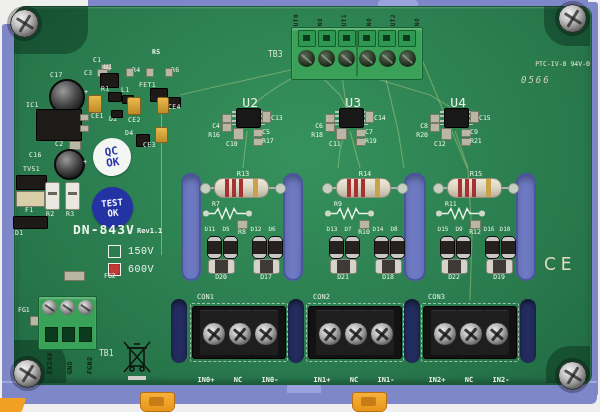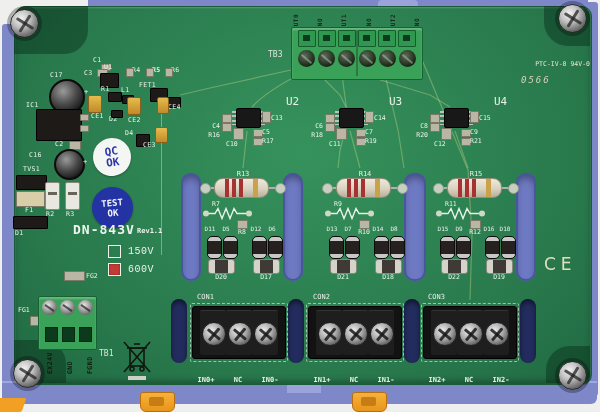--- a/index.html
+++ b/index.html
@@ -82,21 +82,21 @@
   .sscrew{position:absolute;width:15px;height:15px;border-radius:50%;
       background:radial-gradient(circle at 40% 35%,#e8e8e8,#8a8a8a 55%,#3c3c3c);}
   .sscrew::before{content:"";position:absolute;left:2px;right:2px;top:50%;height:2px;margin-top:-1px;
       background:rgba(30,30,30,.7);transform:rotate(35deg);}
   .tb1-hole{position:absolute;width:11px;height:13px;background:#0c3a1c;border:1px solid #062a12;}
   #tb1-pins{position:absolute;left:8px;top:58px;width:48px;display:flex;justify-content:space-between;}
   #tb1-pins .vlab{color:#101c10;font-size:6.5px;}
   
   .iccl{position:absolute;top:95px;width:88px;height:53px;}
   .iccl.i0{left:205px}.iccl.i1{left:308px}.iccl.i2{left:413px}
-  .ic-name{position:absolute;left:33px;top:0;width:20px;text-align:left;font-size:11px;color:#e9f2e9;margin-left:48px;}
+  .ic-name{position:absolute;left:33px;top:0;width:20px;text-align:right;font-size:13px;color:#e9f2e9;}
   .ic-body{position:absolute;left:31px;top:13px;width:23px;height:18px;background:#181818;border-radius:2px;border:1px solid #000;}
   .ic-body::before,.ic-body::after{content:"";position:absolute;top:2px;bottom:2px;width:4px;
       background:repeating-linear-gradient(180deg,#c0c0c0 0 2px,transparent 2px 4.5px);}
   .ic-body::before{left:-5px;} .ic-body::after{right:-5px;}
   .ic-lt,.ic-lb{position:absolute;left:0;width:15px;text-align:right;font-size:6.5px;color:#e9f2e9;margin-top:8px;}
   .ic-lt{top:19px}.ic-lb{top:28px}
   .ic-r{position:absolute;left:66px;top:19px;font-size:6.5px;color:#e9f2e9;}
   .ic-bl{position:absolute;left:21px;top:45px;font-size:6.5px;color:#e9f2e9;}
   .ic-brt{position:absolute;left:57px;top:33px;font-size:6.5px;color:#e9f2e9;}
   .ic-brb{position:absolute;left:57px;top:42px;font-size:6.5px;color:#e9f2e9;}
@@ -238,21 +238,21 @@
   <div class="ecap" style="left:54px;top:149px;width:27px;height:27px;"></div>
   <span class="plus" style="left:83px;top:158px;">+</span>
   <span class="lbl" style="left:93px;top:57px;">C1</span>
   <div class="chip" style="left:101px;top:64px;width:8px;height:5px;"></div>
   <span class="lbl" style="left:84px;top:70px;">C3</span>
   <div class="chip" style="left:97px;top:69px;width:9px;height:6px;"></div>
   <span class="lbl" style="left:104px;top:64px;">U1</span>
   <div class="blk" style="left:100px;top:73px;width:17px;height:13px;"></div>
   <span class="lbl" style="left:132px;top:67px;">R4</span>
   <div class="chip" style="left:126px;top:68px;width:6px;height:7px;"></div>
-  <span class="lbl" style="left:152px;top:67px;font-weight:bold;">R5</span>
+  <span class="lbl" style="left:152px;top:49px;font-weight:bold;">R5</span>
   <div class="chip" style="left:146px;top:68px;width:6px;height:7px;"></div>
   <span class="lbl" style="left:171px;top:67px;">R6</span>
   <div class="chip" style="left:165px;top:68px;width:6px;height:7px;"></div>
   <span class="lbl" style="left:139px;top:82px;">FET1</span>
   <div class="blk" style="left:150px;top:88px;width:16px;height:12px;"></div>
   <span class="lbl" style="left:101px;top:86px;">R1</span>
   <div class="blk" style="left:108px;top:92px;width:12px;height:8px;"></div>
   <span class="lbl" style="left:121px;top:87px;">L1</span>
   <div class="blk" style="left:122px;top:95px;width:10px;height:7px;"></div>
   <span class="lbl" style="left:168px;top:91px;margin-top:10px;">D3</span>
@@ -295,21 +295,21 @@
       <div class="opt i0">
     <span class="optbox"></span>
     <span class="optlbl">150V</span>
   </div>
       <div class="opt i1 checked">
     <span class="optbox"></span>
     <span class="optlbl">600V</span>
   </div>
     </div>
 
-  <span class="fglabel" style="left:86px;top:272px;">FG2</span>
+  <span class="fglabel" style="left:86px;top:272px;padding-left:18px;">FG2</span>
   <div class="chip" style="left:64px;top:271px;width:19px;height:8px;"></div>
   <span class="fglabel" style="left:18px;top:306px;">FG1</span>
   <div class="chip" style="left:30px;top:316px;width:16px;height:8px;"></div>
 
   <div class="tb1">
     <div class="tb1-body">
       <div class="sscrew" style="left:3px;top:3px;"></div>
       <div class="sscrew" style="left:21px;top:3px;"></div>
       <div class="sscrew" style="left:39px;top:3px;"></div>
       <div class="tb1-hole" style="left:6px;top:30px;"></div>

